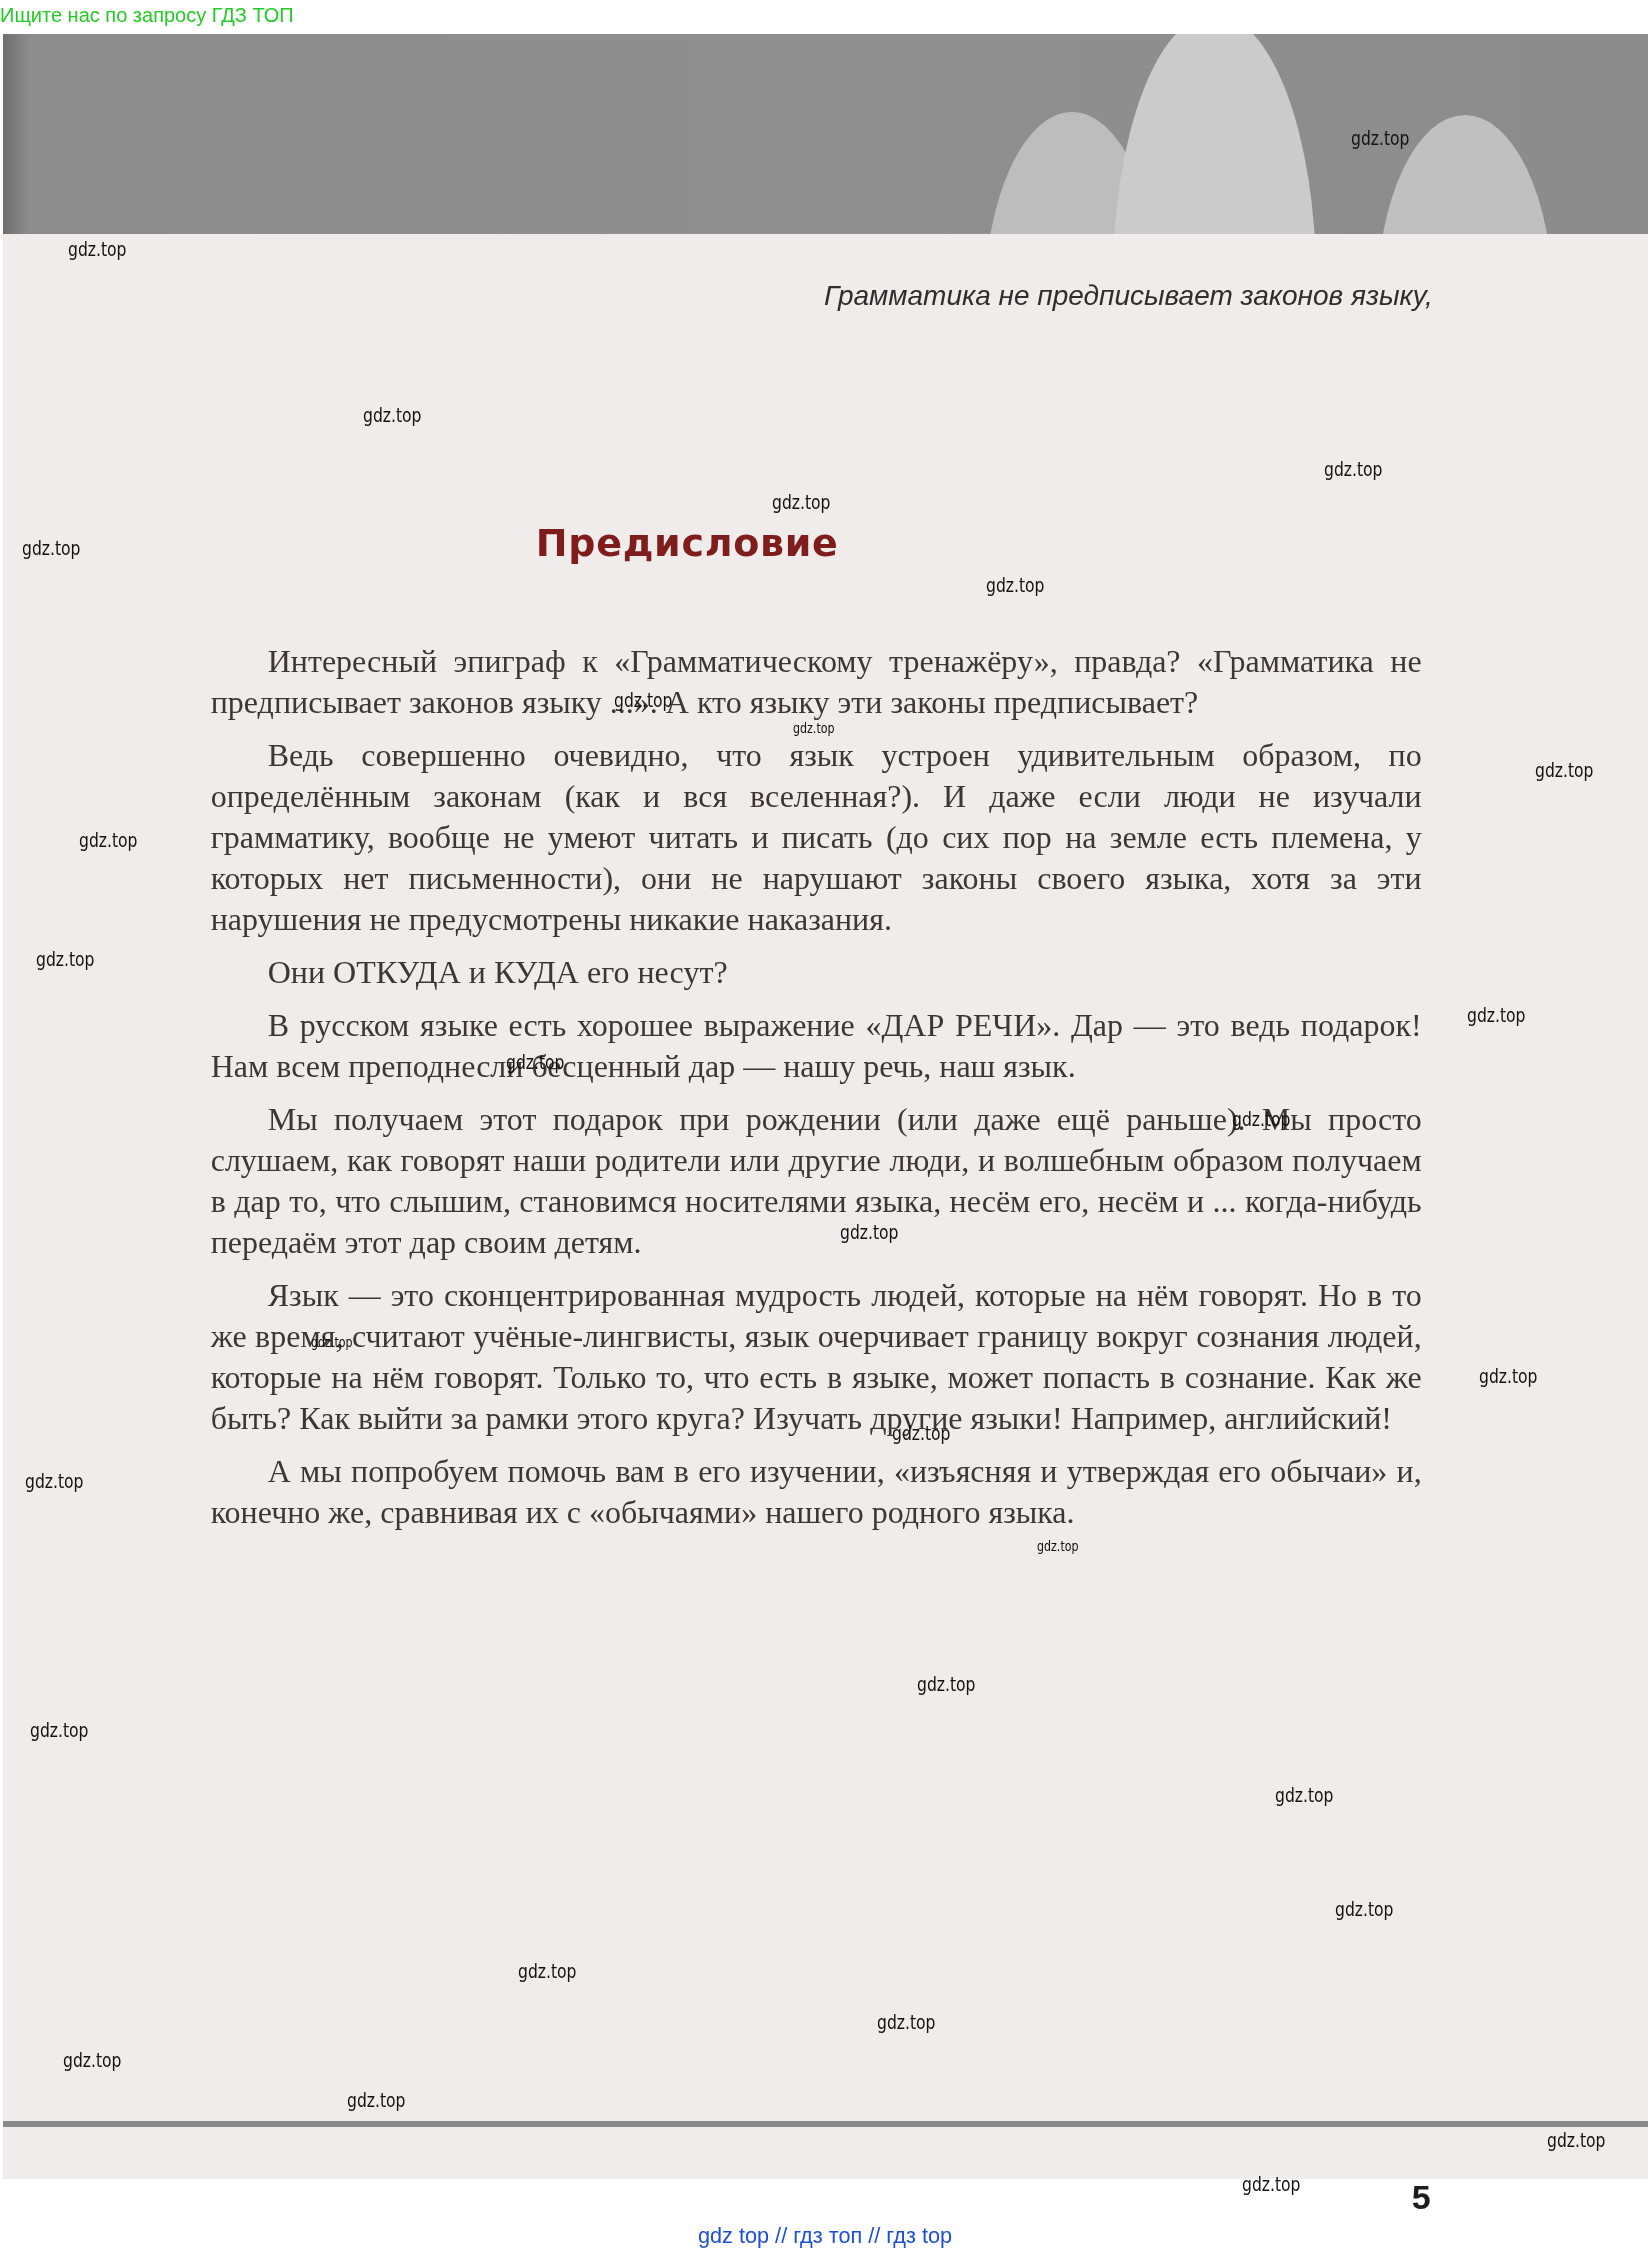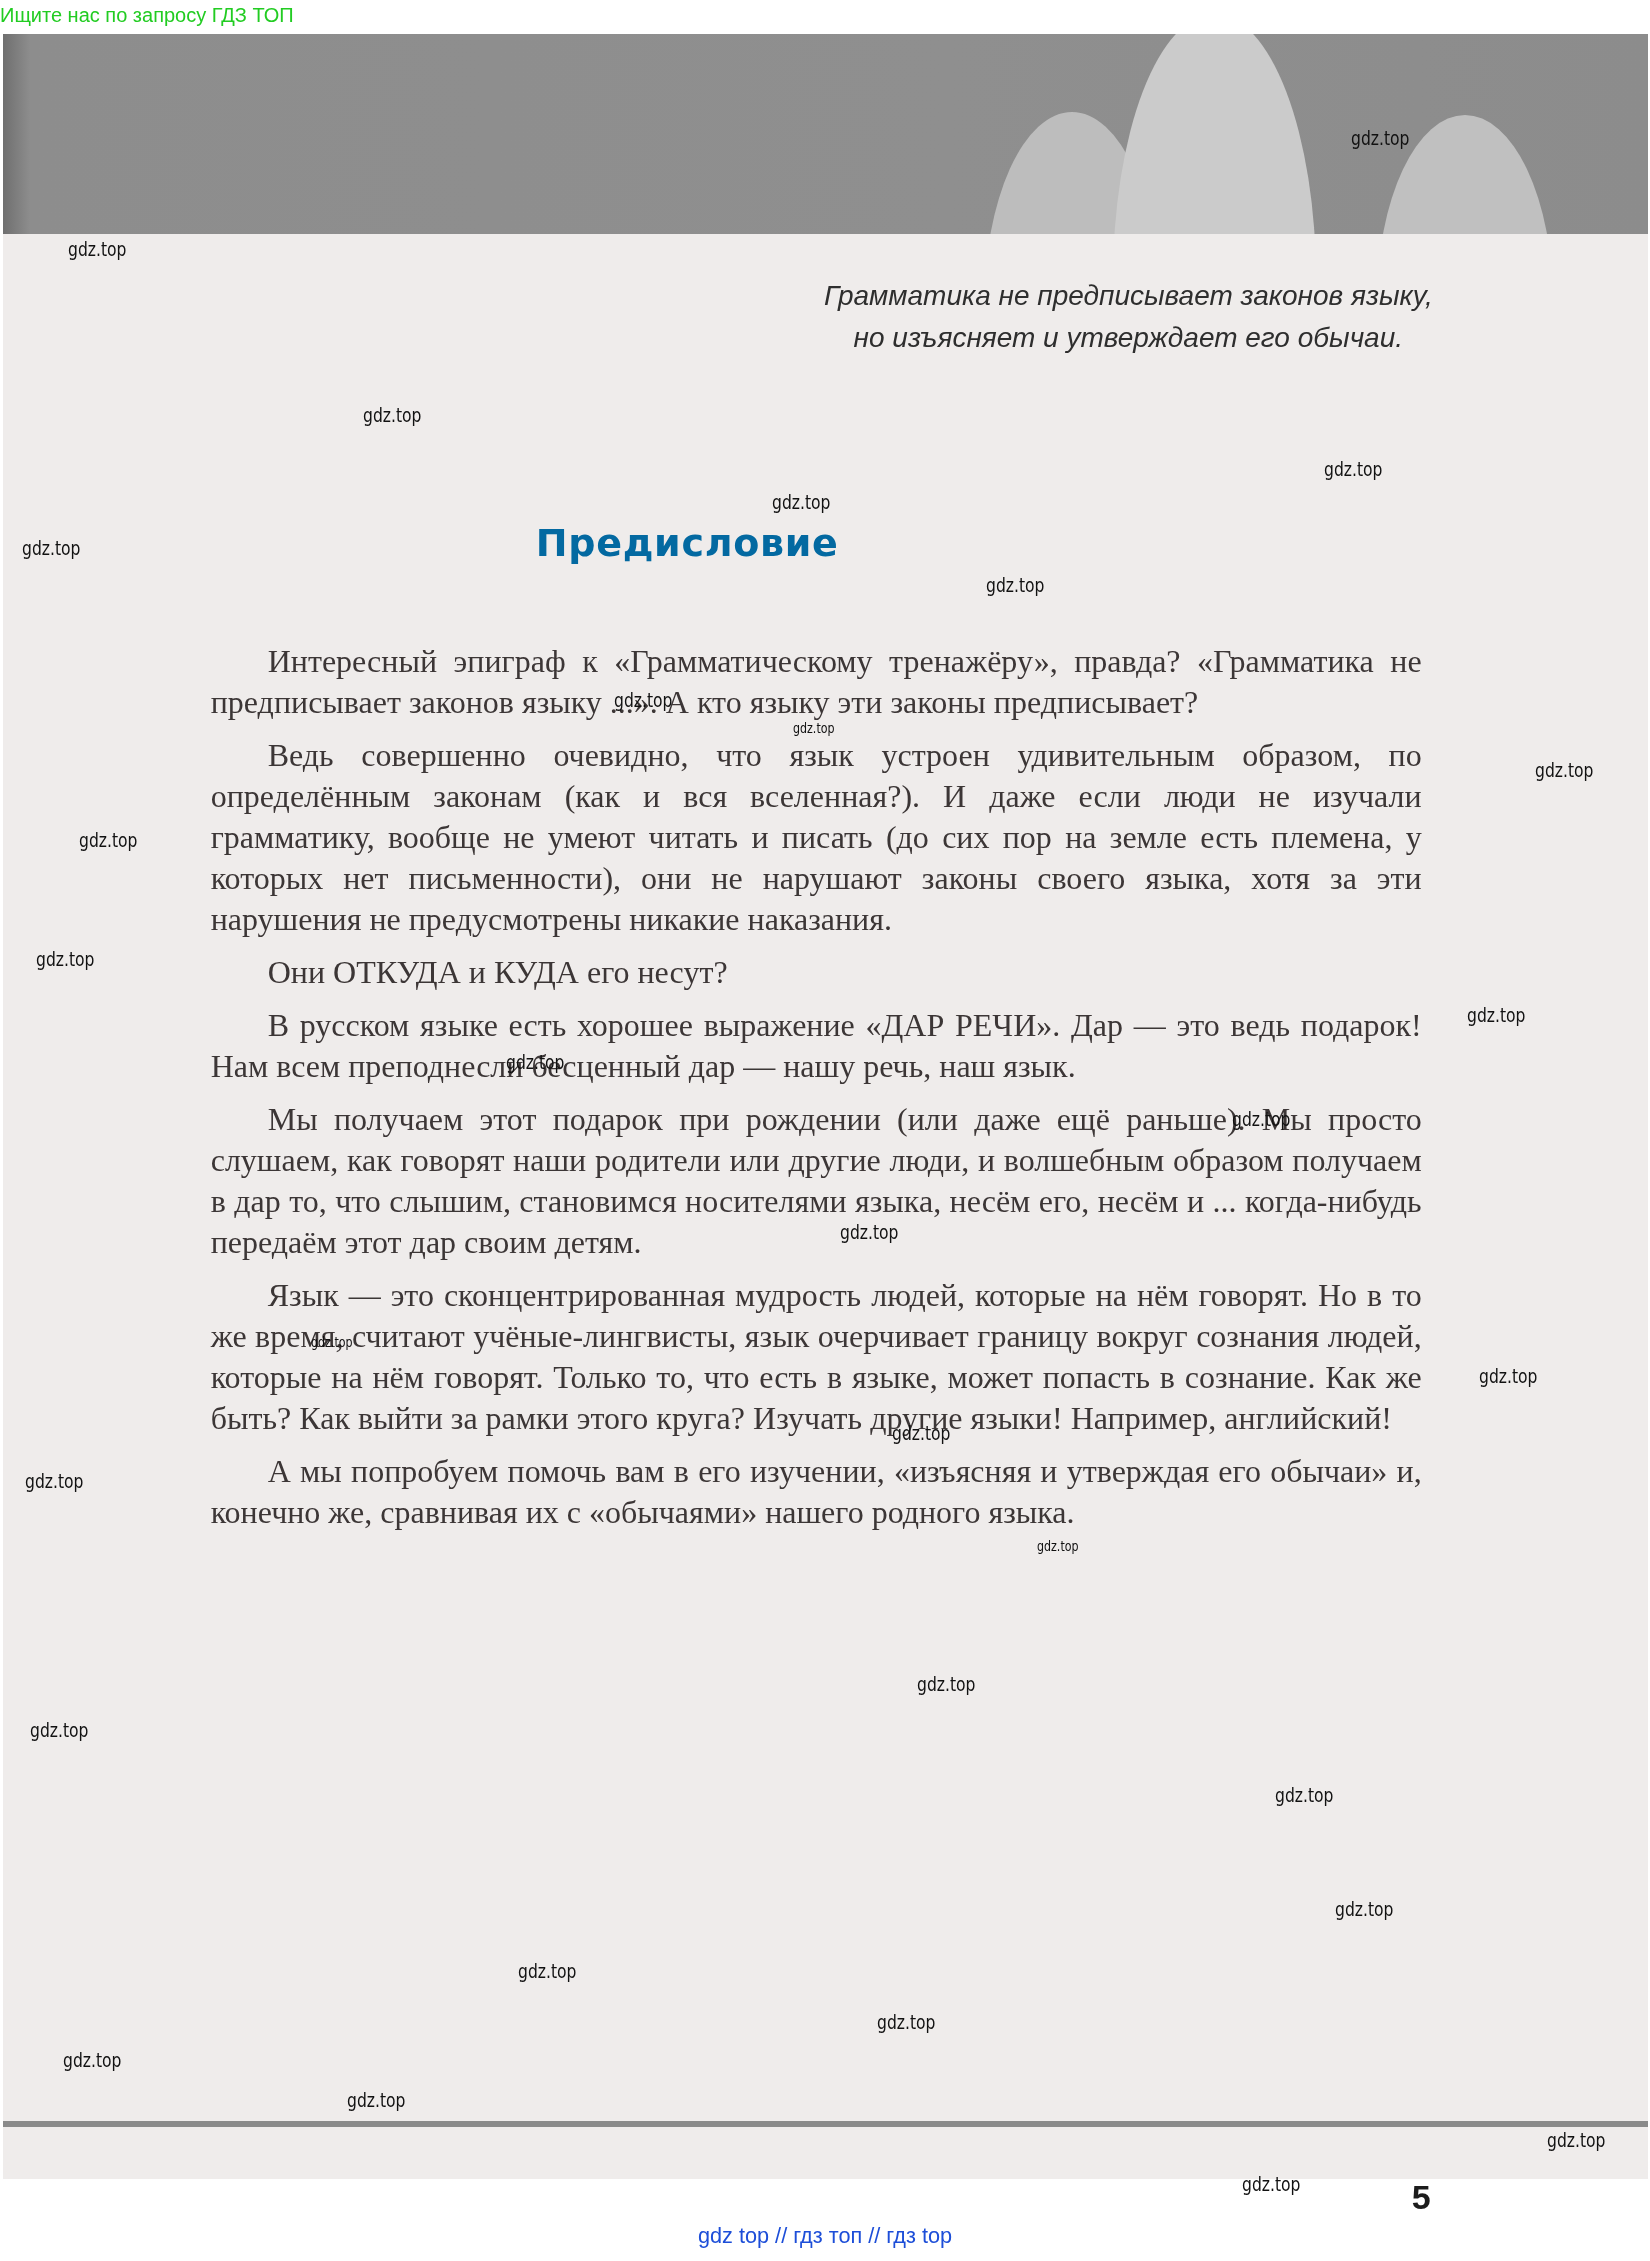--- a/index.html
+++ b/index.html
@@ -30,21 +30,21 @@
   .epigraph {
     position: absolute; right: 215px; top: 241px; text-align: center;
     font-family: "Liberation Sans", sans-serif; font-style: italic;
     font-size: 28px; line-height: 42px; color: #2e2e2e;
   }
   .epigraph .author { font-weight: bold; color: #222; }
 
   .title {
     position: absolute; left: 0; width: 1369px; top: 487px; text-align: center;
     font-family: "DejaVu Sans", sans-serif; font-weight: bold; font-size: 38px;
-    color: #0369a1; letter-spacing: 0.7px;
+    color: #7f1d1d; letter-spacing: 0.7px;
   }
 
   .body-text {
     position: absolute; left: 196px; top: 595px; width: 1235px;
     font-family: "Liberation Serif", serif; font-size: 32px; line-height: 41px;
     color: #3c3636; text-align: justify;
   }
   .body-text p { margin: 12px; text-indent: 57px; }
 
   .rule {
@@ -72,21 +72,20 @@
 
 <div class="page">
   <div class="header-band">
     <div class="petal p1"></div>
     <div class="petal p2"></div>
     <div class="petal p3"></div>
   </div>
 
   <div class="epigraph">
     <div>Грамматика не предписывает законов языку,</div>
-    <div>но изъясняет и утверждает его обычаи.</div>
   </div>
 
   <div class="title">Предисловие</div>
 
   <div class="body-text">
     <p>Интересный эпиграф к «Грамматическому тренажёру», правда? «Грамматика не предписывает законов языку ...». А кто языку эти законы предписывает?</p>
     <p>Ведь совершенно очевидно, что язык устроен удивительным образом, по определённым законам (как и вся вселенная?). И даже если люди не изучали грамматику, вообще не умеют читать и писать (до сих пор на земле есть племена, у которых нет письменности), они не нарушают законы своего языка, хотя за эти нарушения не предусмотрены никакие наказания.</p>
     <p>Они ОТКУДА и КУДА его несут?</p>
     <p>В русском языке есть хорошее выражение «ДАР РЕЧИ». Дар — это ведь подарок! Нам всем преподнесли бесценный дар — нашу речь, наш язык.</p>
     <p>Мы получаем этот подарок при рождении (или даже ещё раньше). Мы просто слушаем, как говорят наши родители или другие люди, и волшебным образом получаем в дар то, что слышим, становимся носителями языка, несём его, несём и ... когда-нибудь передаём этот дар своим детям.</p>

